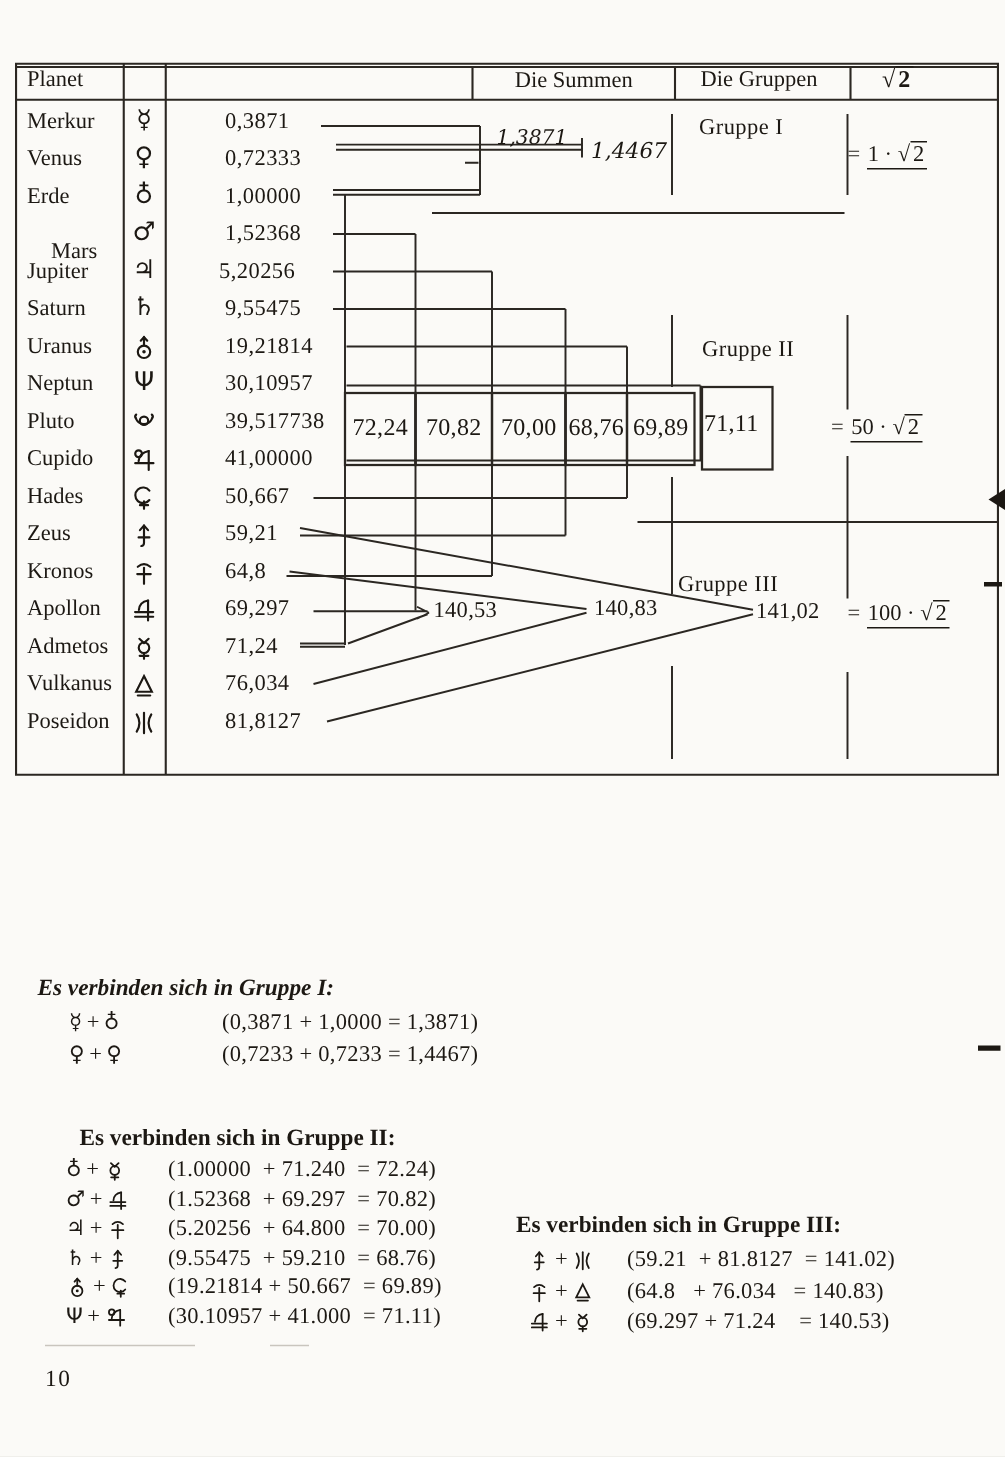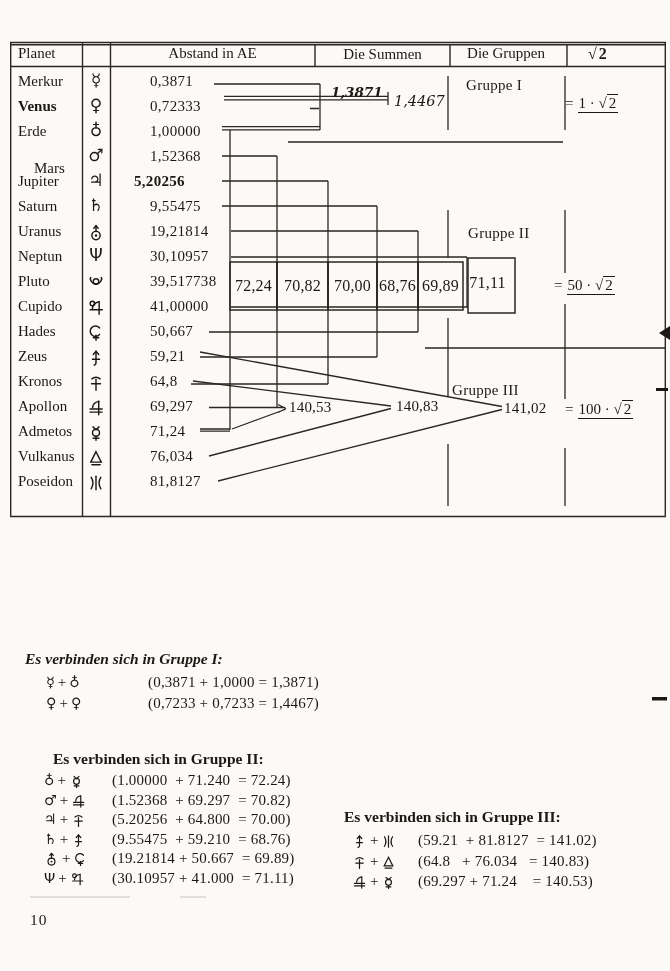--- a/index.html
+++ b/index.html
@@ -68,43 +68,42 @@
 
     <g fill="#1c1813">
       <polygon points="670,326 659,333 670,340"></polygon>
       <rect x="656" y="388" width="12" height="3"></rect>
       <rect x="652" y="697" width="15" height="3.5"></rect>
     </g>
     <path d="M30 897 H130 M180 897 H206" stroke="#c9c5be" stroke-width="1" fill="none"></path>
   </svg>
 
   <div class="abs hdr" style="left:18px;top:45px;">Planet</div>
-  <div class="abs hdr" style="left:110px;top:45px;width:205px;text-align:center;">Abstand in AE</div>
   <div class="abs hdr" style="left:315px;top:46px;width:135px;text-align:center;">Die Summen</div>
   <div class="abs hdr" style="left:450px;top:45px;width:112px;text-align:center;">Die Gruppen</div>
   <div class="abs sqrt-h" style="left:588px;top:45px;">
     <span>√</span><span class="rad2">2</span>
   </div>
 
   <div>
       <div class="abs trow" style="left: 18px; top: 69px;">Merkur</div>
       <div class="abs trow symcell" style="left: 82px; top: 69px;"><span class="glyph" style="font-size: 17.1px;">☿</span></div>
       <div class="abs trow dist" style="left: 150px; top: 69px;">0,3871</div>
-      <div class="abs trow" style="left: 18px; top: 94px; font-weight: bold;">Venus</div>
+      <div class="abs trow" style="left: 18px; top: 94px;">Venus</div>
       <div class="abs trow symcell" style="left: 82px; top: 94px;"><span class="glyph" style="font-size: 17.1px;">♀</span></div>
       <div class="abs trow dist" style="left: 150px; top: 94px;">0,72333</div>
       <div class="abs trow" style="left: 18px; top: 119px;">Erde</div>
       <div class="abs trow symcell" style="left: 82px; top: 119px;"><span class="glyph" style="font-size: 17.1px;">♁</span></div>
       <div class="abs trow dist" style="left: 150px; top: 119px;">1,00000</div>
       <div class="abs trow" style="left: 18px; top: 156px; margin-left: 16px;">Mars</div>
       <div class="abs trow symcell" style="left: 82px; top: 144px;"><span class="glyph" style="font-size: 17.1px;">♂</span></div>
       <div class="abs trow dist" style="left: 150px; top: 144px;">1,52368</div>
       <div class="abs trow" style="left: 18px; top: 169px;">Jupiter</div>
       <div class="abs trow symcell" style="left: 82px; top: 169px;"><span class="glyph" style="font-size: 17.1px;">♃</span></div>
-      <div class="abs trow dist" style="left: 134px; top: 169px; font-weight: bold;">5,20256</div>
+      <div class="abs trow dist" style="left: 146px; top: 169px;">5,20256</div>
       <div class="abs trow" style="left: 18px; top: 194px;">Saturn</div>
       <div class="abs trow symcell" style="left: 82px; top: 194px;"><span class="glyph" style="font-size: 17.1px;">♄</span></div>
       <div class="abs trow dist" style="left: 150px; top: 194px;">9,55475</div>
       <div class="abs trow" style="left: 18px; top: 219px;">Uranus</div>
       <div class="abs trow symcell" style="left: 82px; top: 219px;"><svg viewBox="0 0 20 20" width="18" height="18" class="symsvg">
           <circle cx="10" cy="12.8" r="4.6" fill="none" stroke="#1c1813" stroke-width="1.6"></circle>
           <path d="M10 8.2 V2" fill="none" stroke="#1c1813" stroke-width="1.6" stroke-linecap="round"></path>
           <path d="M7.6 4.6 L10 2 L12.4 4.6" fill="none" stroke="#1c1813" stroke-width="1.6" stroke-linecap="round"></path>
           <circle cx="10" cy="12.8" r="1.3" fill="#1c1813"></circle>
         </svg></div>
@@ -173,21 +172,21 @@
       <div class="abs trow dist" style="left: 150px; top: 444px;">76,034</div>
       <div class="abs trow" style="left: 18px; top: 469px;">Poseidon</div>
       <div class="abs trow symcell" style="left: 82px; top: 469px;"><svg viewBox="0 0 20 20" width="18" height="18" class="symsvg">
           <path d="M10 2.4 V17.6" fill="none" stroke="#1c1813" stroke-width="1.6" stroke-linecap="round"></path>
           <path d="M4.6 3.6 Q8.6 10 4.6 16.4" fill="none" stroke="#1c1813" stroke-width="1.6" stroke-linecap="round"></path>
           <path d="M15.4 3.6 Q11.4 10 15.4 16.4" fill="none" stroke="#1c1813" stroke-width="1.6" stroke-linecap="round"></path>
         </svg></div>
       <div class="abs trow dist" style="left: 150px; top: 469px;">81,8127</div>
     </div>
 
-  <div class="abs hand" style="left:331px;top:84px;font-size:13.5px;font-weight:bold;">1,3871</div>
+  <div class="abs hand" style="left:331px;top:84px;font-size:13.5px;">1,3871</div>
   <div class="abs hand" style="left:394px;top:93px;font-size:14.5px;">1,4467</div>
 
   <div class="abs grplabel" style="left:466px;top:77px;">Gruppe I</div>
   <div class="abs grplabel" style="left:468px;top:225px;">Gruppe II</div>
   <div class="abs grplabel" style="left:452px;top:382px;">Gruppe III</div>
 
   <div>
       <div class="abs boxsum" style="left: 230px; top: 277px; width: 47px;">72,24</div>
       <div class="abs boxsum" style="left: 277px; top: 277px; width: 51px;">70,82</div>
       <div class="abs boxsum" style="left: 328px; top: 277px; width: 49px;">70,00</div>

